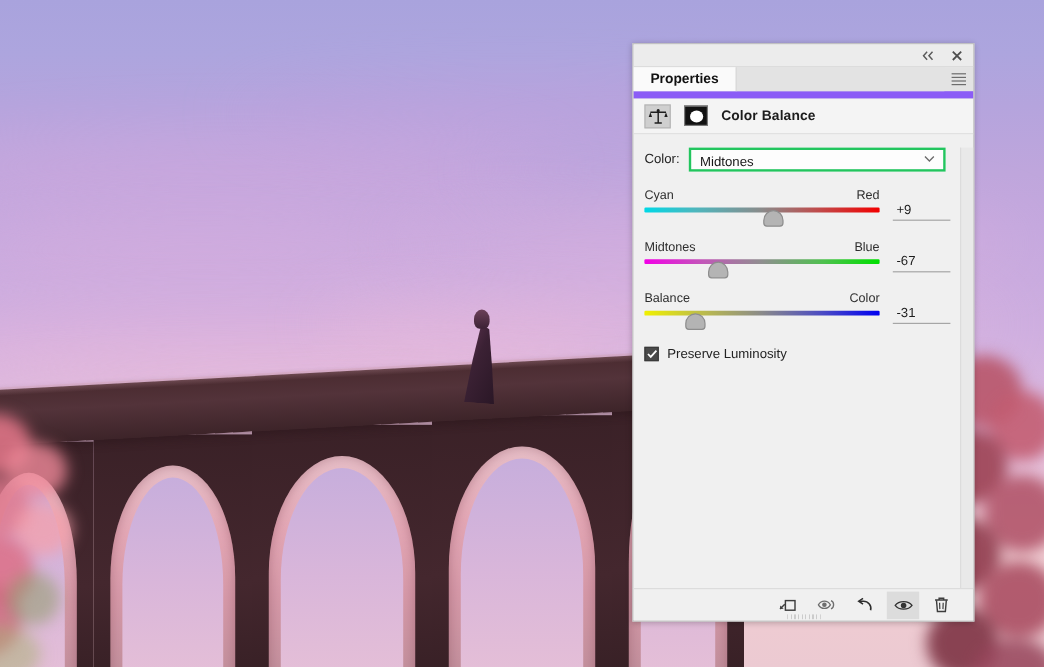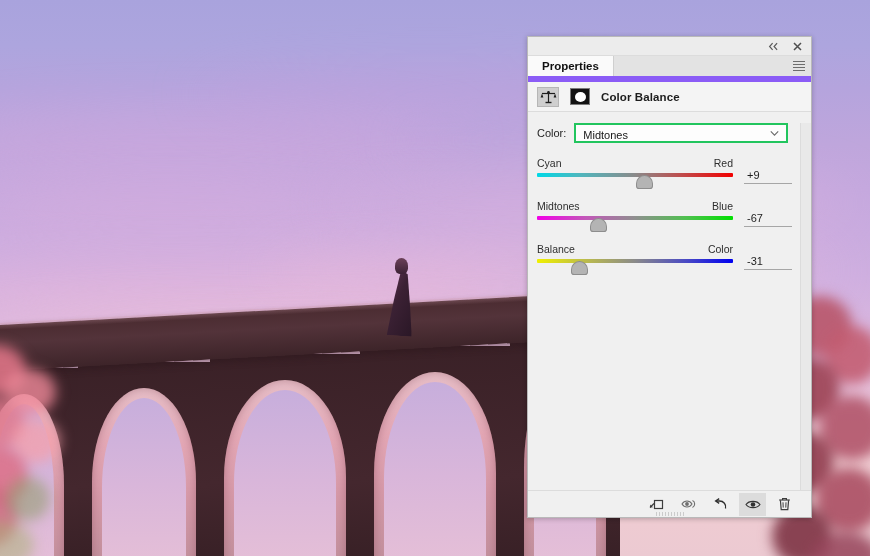--- a/index.html
+++ b/index.html
@@ -494,20 +494,28 @@
               <span>Color</span>
             </div>
             <div class="track-wrap">
               <div class="track yb"></div>
               <div class="thumb" id="thumb2" style="left: 21.5%;"></div>
             </div>
           </div>
           <div class="value-field">-31</div>
         </div>
 
+        <div class="check-row">
+          <div class="checkbox">
+            <svg width="9" height="8" viewBox="0 0 9 8">
+                <path d="M1 4 L3.3 6.4 L8 1.2" stroke="#ffffff" stroke-width="1.5" fill="none"></path>
+              </svg>
+          </div>
+          <span class="check-label">Preserve Luminosity</span>
+        </div>
 
       </div>
       <div class="right-rail"></div>
     </div>
 
     <div class="panel-footer">
       <div class="foot-btn">
         <svg width="15" height="13" viewBox="0 0 15 13">
           <rect x="5.5" y="2.5" width="8" height="8" stroke="#3d3d3d" stroke-width="1.2" fill="none"></rect>
           <path d="M1 9.5 L5 5.5" stroke="#3d3d3d" stroke-width="1.2"></path>

